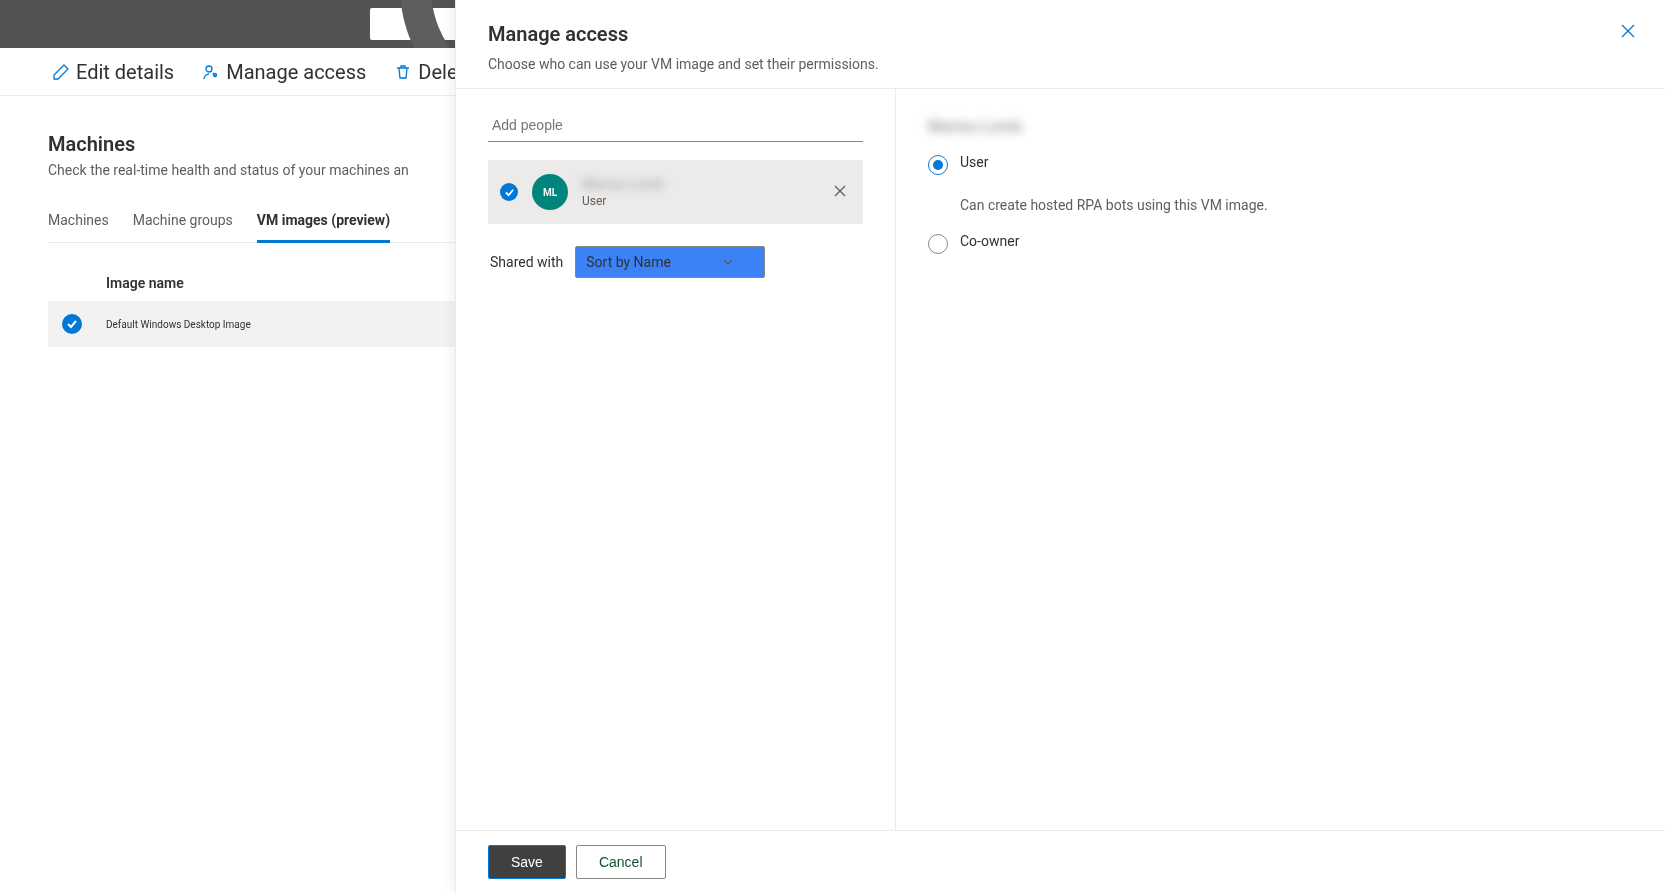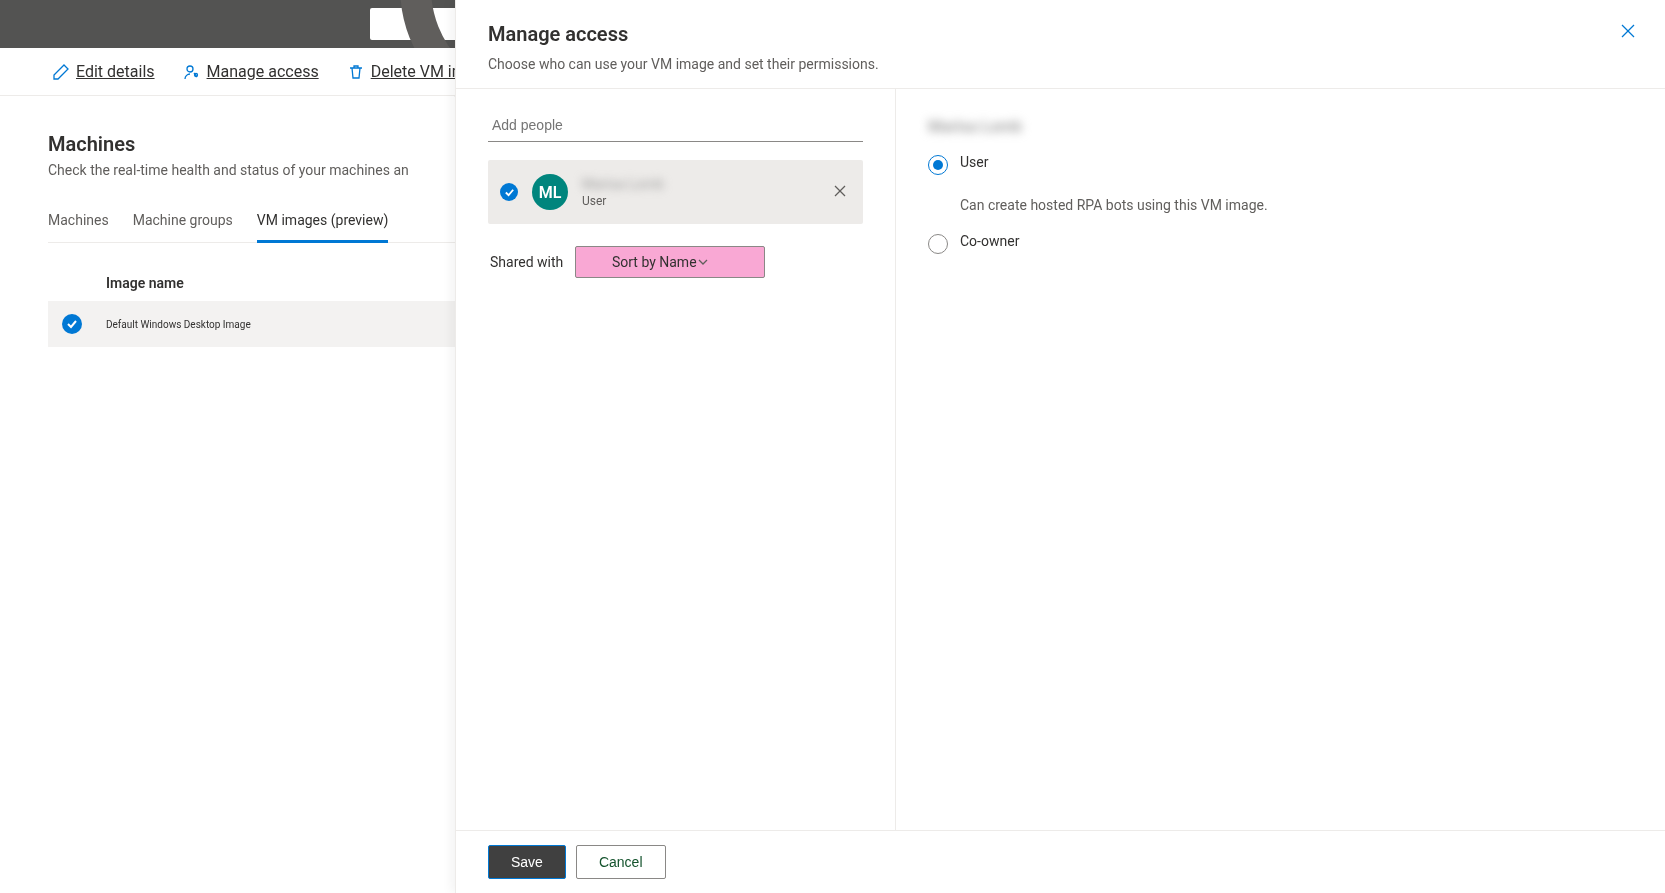--- a/index.html
+++ b/index.html
@@ -53,24 +53,23 @@
     display: flex;
     align-items: center;
     padding-left: 48px;
     gap: 20px;
   }
   .cmd-item {
     display: flex;
     align-items: center;
     gap: 6px;
     color: #323130;
-    font-size: 16px;
+    font-size: 20px;
     cursor: pointer;
     padding: 6px 4px;
-    text-decoration: underline;
   }
   .cmd-item svg { width: 18px; height: 18px; }
 
   
   .main {
     position: absolute;
     top: 96px; left: 0; right: 0; bottom: 0;
     padding: 36px 48px;
   }
   .page-title {
@@ -90,21 +89,21 @@
     padding-bottom: 0;
   }
   .tab {
     padding: 10px 0 12px 0;
     font-size: 14px;
     color: #605e5c;
     cursor: pointer;
   }
   .tab.active {
     color: #323130;
-    font-weight: 400;
+    font-weight: 700;
     border-bottom: 3px solid #0078d4;
     margin-bottom: -1px;
   }
   .table-area { margin-top: 22px; }
   .col-header {
     padding: 10px 0 10px 58px;
     font-weight: 600;
     font-size: 14px;
   }
   .row {
@@ -220,21 +219,21 @@
   }
   .radio-check svg { width: 11px; height: 11px; }
   .avatar {
     width: 36px; height: 36px;
     border-radius: 50%;
     display: flex;
     align-items: center;
     justify-content: center;
     color: #fff;
     font-weight: 600;
-    font-size: 16px;
+    font-size: 10px;
     flex: 0 0 auto;
   }
   .avatar.teal { background: #00857d; }
   .person-text { flex: 1; }
   .person-name {
     color: #9d9d9d;
     filter: blur(4px);
     font-size: 14px;
     user-select: none;
   }
@@ -253,27 +252,27 @@
     display: flex;
     align-items: center;
     gap: 12px;
     margin: 22px 0 8px 2px;
   }
   .sort-select {
     border: 1px solid #8a8886;
     border-radius: 2px;
     padding: 7px 30px 7px 10px;
     font-size: 14px;
-    background: #f9a8d4;
+    background: #3b82f6;
     position: relative;
     cursor: pointer;
     min-width: 190px;
     display: flex;
     align-items: center;
-    justify-content: center;
+    justify-content: space-between;
   }
   .sort-select svg { width: 12px; height: 12px; }
 
   
   .perm-user-name {
     color: #9d9d9d;
     filter: blur(5px);
     font-size: 16px;
     font-weight: 600;
     margin-bottom: 18px;

